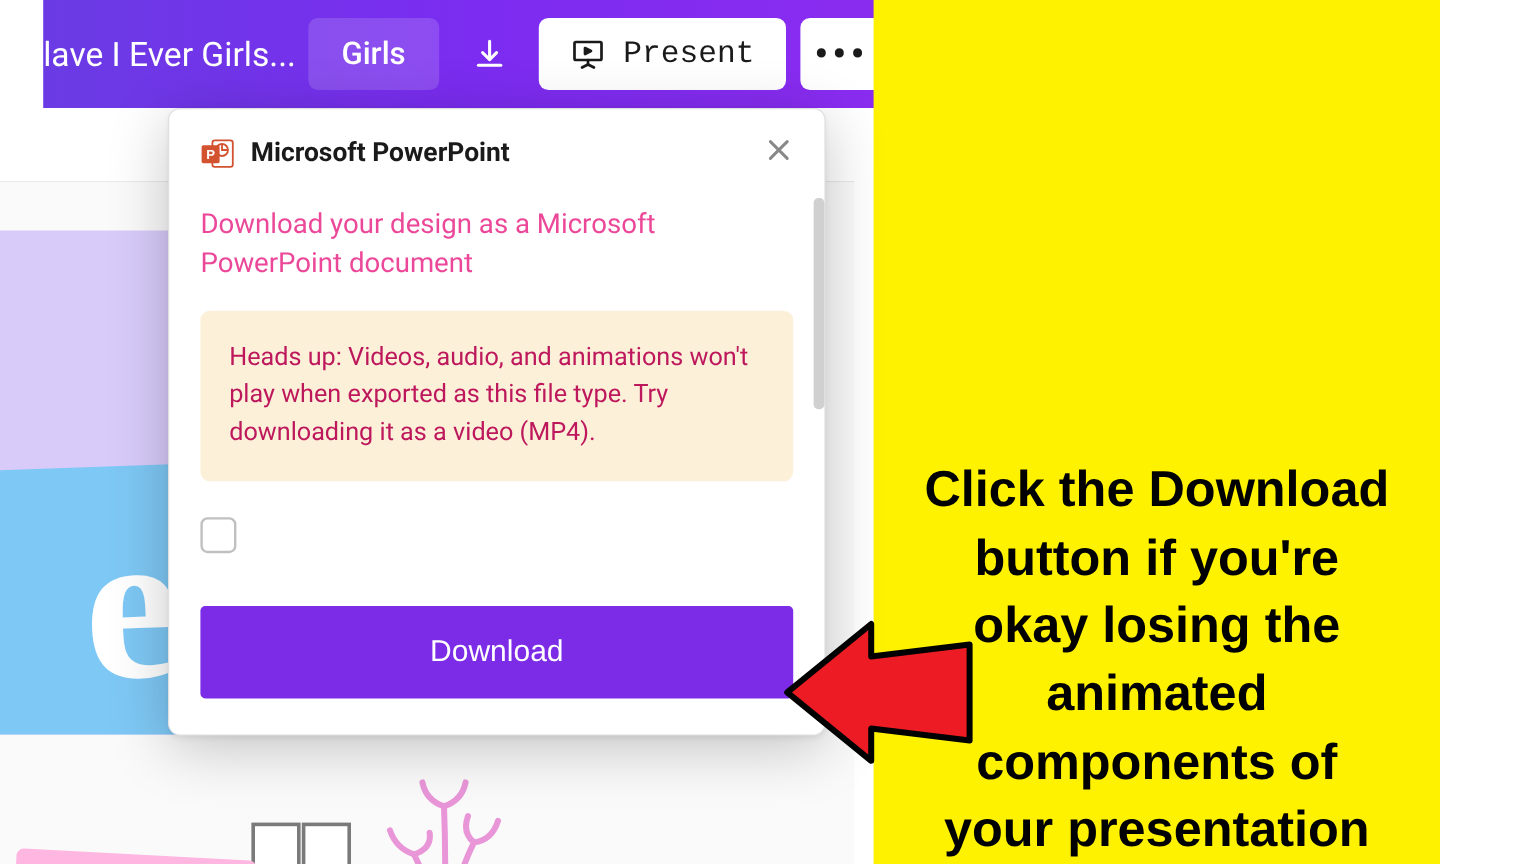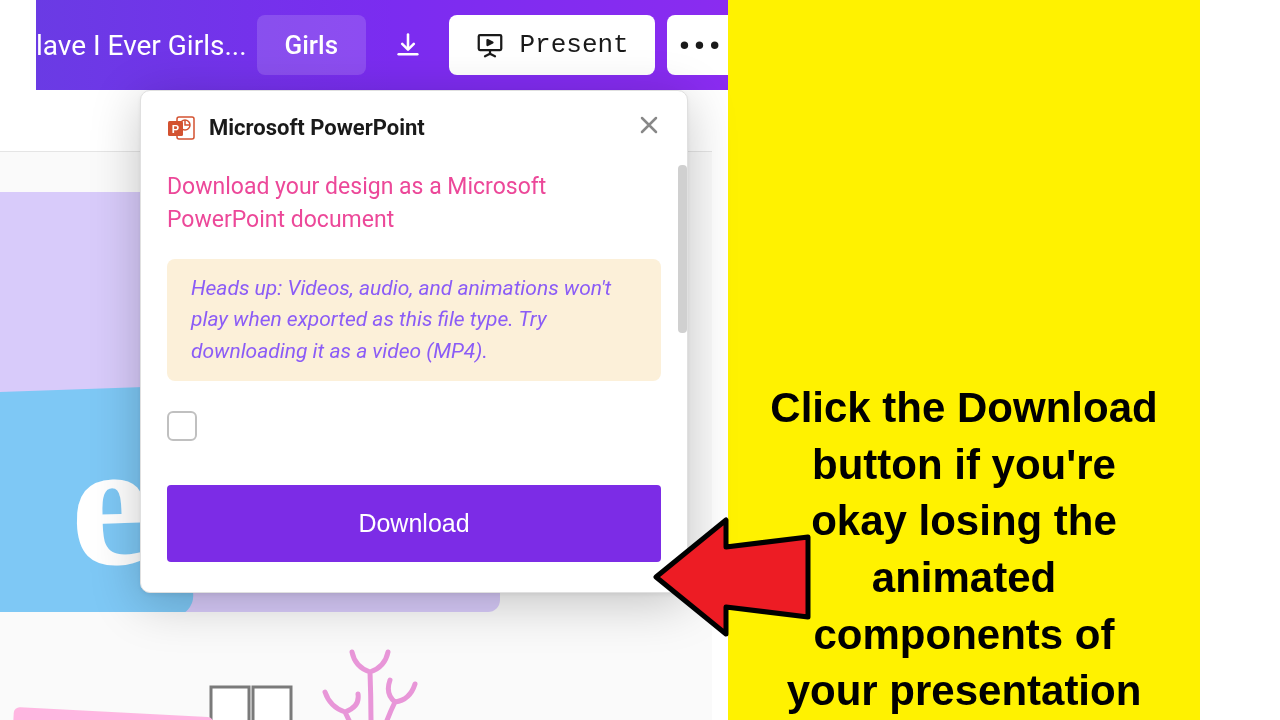--- a/index.html
+++ b/index.html
@@ -197,26 +197,25 @@
   }
   .popup-desc {
     color: #ec4899;
     font-size: 23px;
     line-height: 1.45;
     margin-bottom: 22px;
   }
   .warning-box {
     background: #FCF0D9;
     border-radius: 8px;
-    padding: 14px 24px;
-    color: #8b5cf6;
+    padding: 24px 24px;
+    color: #be185d;
     font-size: 21px;
     line-height: 1.5;
     margin-bottom: 30px;
-    font-style: italic;
   }
   .checkbox-row {
     display: flex;
     align-items: center;
     gap: 14px;
     margin-bottom: 44px;
   }
   .chk {
     width: 30px; height: 30px;
     border: 2px solid #c0c0c0;

